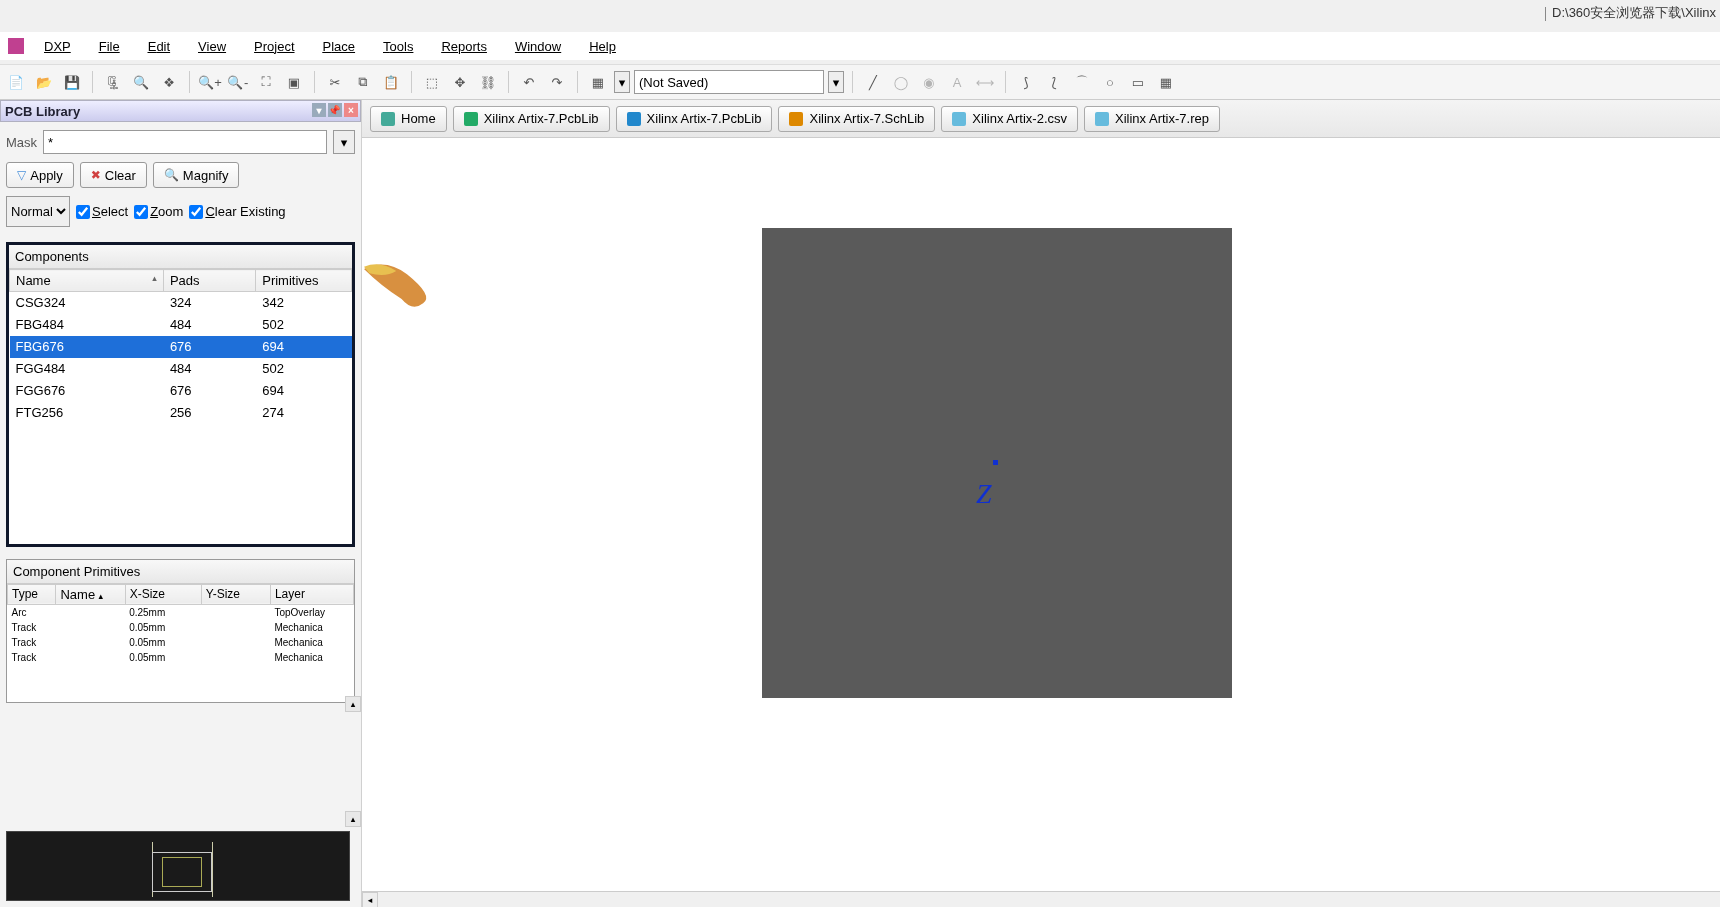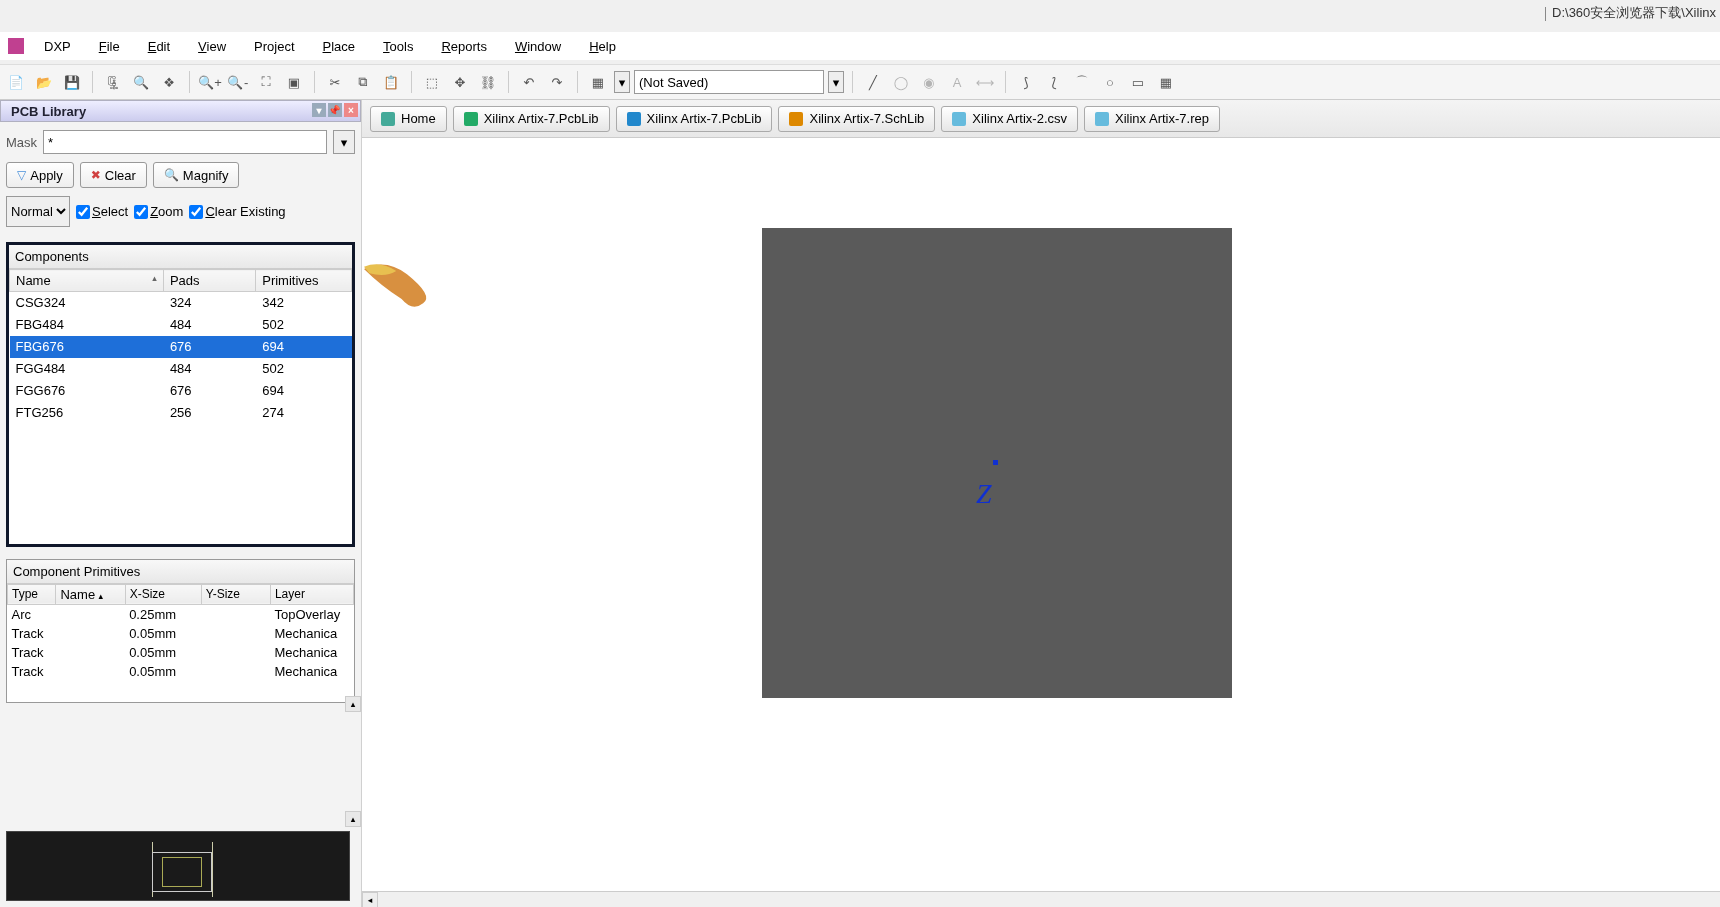--- a/index.html
+++ b/index.html
@@ -1,33 +1,33 @@
 <!DOCTYPE html>
 <html><head>
 <meta charset="utf-8">
 <style>
 * { margin: 0; padding: 0; box-sizing: border-box; font-family: "Segoe UI", Tahoma, sans-serif; font-size: 13px; }
 body { background: #f0f0f0; width: 1720px; height: 907px; overflow: hidden; position: relative; }
 
 .titlebar-path { position: absolute; top: 4px; right: 4px; color: #333; font-size: 13px; }
 .titlebar-path::before { content:""; display:inline-block; border-left:1px solid #888; height:14px; margin-right:6px; vertical-align:middle; }
 
-.menubar { position:absolute; top:32px; left:0; right:0; height:28px; background:#fff; display:flex; align-items:center; padding:0 8px; gap:0; }
+.menubar { position:absolute; top:32px; left:0; right:0; height:28px; background:#fff; display:flex; align-items:center; padding:0 8px; gap:0;text-decoration:underline; }
 .menubar .dxp-logo { width:16px; height:16px; background:#c04090; margin-right:6px; }
 .menubar .menu-item { padding:4px 14px; cursor:default; color:#000; }
 .menubar .menu-item u{text-decoration:underline;}
 
 .toolbar { position:absolute; top:64px; left:0; right:0; height:36px; background:#f5f5f5; display:flex; align-items:center; padding:2px 4px; gap:4px; border-top:1px solid #ddd; border-bottom:1px solid #ccc; }
 .tbtn { width:24px; height:24px; display:flex; align-items:center; justify-content:center; color:#555; border-radius:2px; }
 .tsep{ width:1px; height:22px; background:#ccc; margin:0 4px;}
 .notSavedSelect{ height:24px; border:1px solid #999; background:#fff; font-size:13px; min-width:190px; padding:0 4px;}
 .dropdown-arrow{ width:16px; height:22px; border:1px solid #999; background:#eee; display:flex; align-items:center; justify-content:center;}
 
 .left-panel{ position:absolute; top:100px; left:0; width:362px; bottom:0; background:#f3f3f3; border-right:1px solid #d0d0d0;}
-.panel-title{ height:22px; background:linear-gradient(#eef,#cce); border:1px solid #b0b0c0; display:flex; align-items:center; padding:0 10px; color:#223; font-weight:bold; font-size:12px; position:relative;}
+.panel-title{ height:22px; background:linear-gradient(#eef,#cce); border:1px solid #b0b0c0; display:flex; align-items:center; padding:0 4px; color:#223; font-weight:bold; font-size:12px; position:relative;}
 .panel-title .ctrls{ position:absolute; right:2px; top:2px; display:flex; gap:2px;}
 .pc{ width:14px; height:14px; background:#9ab; font-size:10px; color:#fff; display:flex;align-items:center;justify-content:center;}
 .pc.close{background:#e88;}
 
 .mask-row{ display:flex; align-items:center; padding:8px 6px; gap:6px;}
 .mask-row label{color:#555;}
 .mask-row .mask-input{ flex:1; height:24px; border:1px solid #999; padding:0 4px; background:#fff;}
 .mask-row .drop-btn{ width:22px; height:24px; border:1px solid #999; background:#eee; display:flex;align-items:center;justify-content:center;}
 
 .btn-row{ display:flex; gap:6px; padding:0 6px 8px 6px;}
@@ -49,21 +49,21 @@
 .comp-table th .sort{ float:right; font-size:9px; color:#666;}
 .comp-table td{ padding:2px 6px; border-right:1px solid transparent;}
 .comp-table tr.sel td{ background:#1e6fd9; color:#fff; border-right:1px solid #1e6fd9;}
 .comp-table tbody tr{ height:22px;}
 .comp-spacer{height:120px;}
 
 .prim-box{ margin:12px 6px 0 6px; border:1px solid #999; background:#fff;}
 .prim-header{ background:linear-gradient(#f8f8f8,#e8e8e8); border-bottom:1px solid #ccc; padding:4px 6px;}
 .prim-table{ width:100%; border-collapse:collapse; table-layout:fixed;}
 .prim-table th{ text-align:left; font-weight:normal; background:linear-gradient(#f8f8f8,#ececec); border:1px solid #ccc; padding:2px 4px; font-size:12px;}
-.prim-table td{ padding:2px 4px; font-size:13px;}
+.prim-table td{ padding:2px 4px; font-size:10px;}
 .prim-cut{ overflow:hidden; height:118px;}
 
 .mini-preview{ position:absolute; left:0; bottom:0; width:344px; height:70px; background:#1a1a1a; border:1px solid #444; margin:0 6px 6px 6px;}
 .mini-preview .crosshair{ position:absolute; left:120px; top:10px; width:110px; height:50px;}
 .mini-preview .ch-box{ position:absolute; left:25px; top:10px; width:60px; height:40px; border:1px solid #ccc;}
 .mini-preview .ch-vl{ position:absolute; left:25px; top:0; width:0; height:55px; border-left:1px solid #cca;}
 .mini-preview .ch-vr{ position:absolute; left:85px; top:0; width:0; height:55px; border-left:1px solid #cca;}
 .mini-preview .ch-in{ position:absolute; left:35px; top:15px; width:40px; height:30px; border:1px solid #aa5;}
 
 .scroll-updown{ position:absolute; right:0; width:16px; display:flex; flex-direction:column;}

